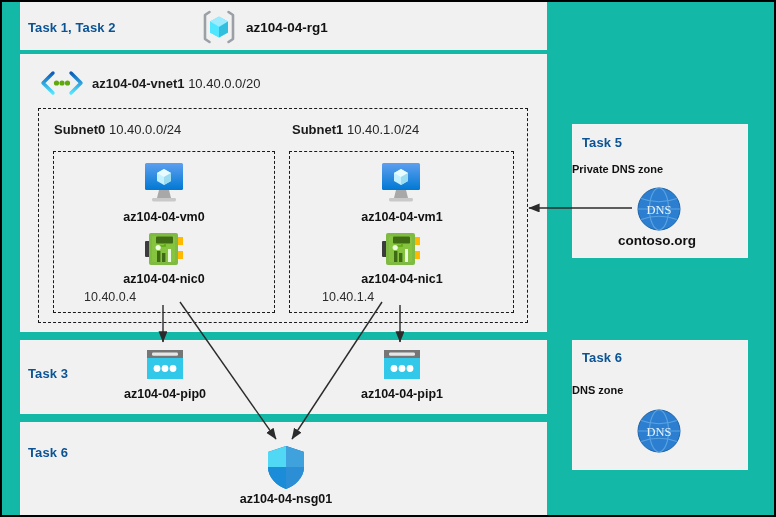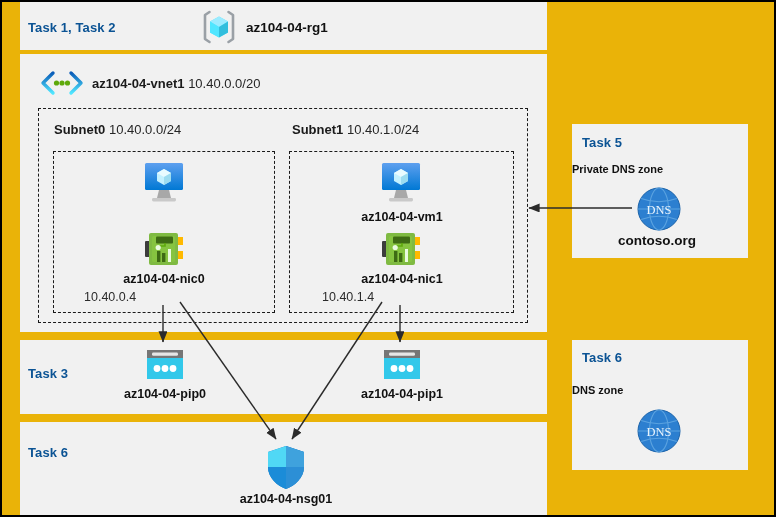--- a/index.html
+++ b/index.html
@@ -5,21 +5,21 @@
   * { box-sizing: border-box; margin: 0; padding: 0; }
   html, body {
     width: 776px; height: 517px;
     font-family: "Liberation Sans", sans-serif;
     background: #ffffff;
     overflow: hidden;
   }
   #canvas {
     position: relative;
     width: 776px; height: 517px;
-    background: #eab308;
+    background: #14b8a6;
     border: 2px solid #000000;
     padding-left: 34px;
   }
   .panel { position: absolute; background: #f1f1f1; }
   .task-label {
     position: absolute;
     color: #0b5394;
     font-weight: bold;
     font-size: 13px;
     letter-spacing: .1px;
@@ -138,20 +138,21 @@
       </defs>
       <rect x="6" y="2" width="38" height="27" rx="1.5" fill="url(#vmg0)"></rect>
       <polygon points="25,8 32,12 32,20 25,24 18,20 18,12" fill="#c3f1ff"></polygon>
       <polygon points="25,8 32,12 25,16 18,12" fill="#e8fbff"></polygon>
       <polygon points="25,16 32,12 32,20 25,24" fill="#9cdcf0"></polygon>
       <path d="M20 29 L30 29 L32 37 L18 37 Z" fill="#a8a8a8"></path>
       <rect x="13" y="37" width="24" height="3.4" rx="1.4" fill="#c9c9c9"></rect>
     </svg>
   </div>
 
+  <div class="nodelabel" style="left:82px; top:208px; width:160px;">az104-04-vm0</div>
 
   <div class="icon" style="left:143px; top:229px; width:40px; height:36px;">
     <svg width="40" height="36" viewBox="0 0 40 36">
       <rect x="0" y="10" width="5" height="16" rx="1" fill="#3c3c3c"></rect>
       <rect x="32" y="6" width="6" height="8" fill="#ffb900"></rect>
       <rect x="32" y="20" width="6" height="8" fill="#ffb900"></rect>
       <rect x="4" y="2" width="29" height="32" rx="2" fill="#7fba42"></rect>
       <rect x="7" y="5" width="23" height="26" rx="1.5" fill="#86c440"></rect>
       <rect x="11" y="5.5" width="17" height="7" rx="1" fill="#3e6b14"></rect>
       <rect x="12" y="20" width="3.4" height="11" fill="#3e6b14"></rect>

